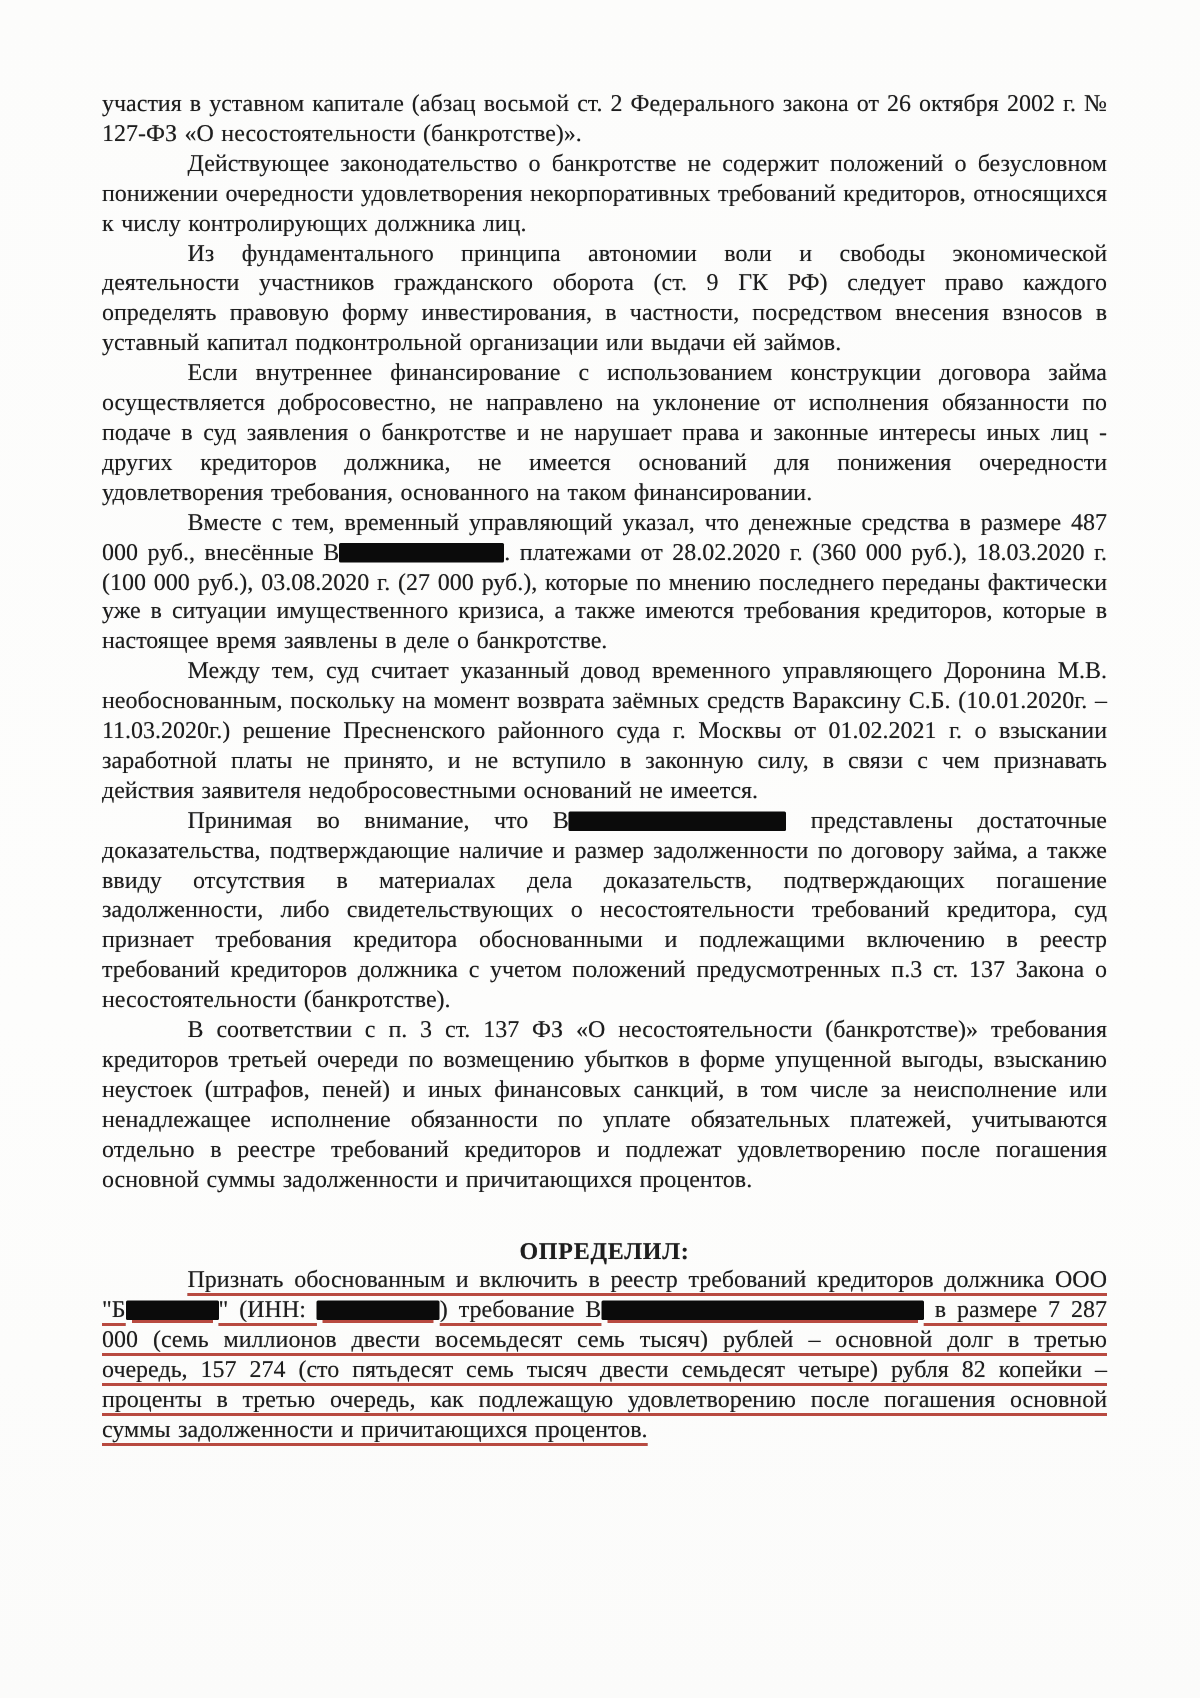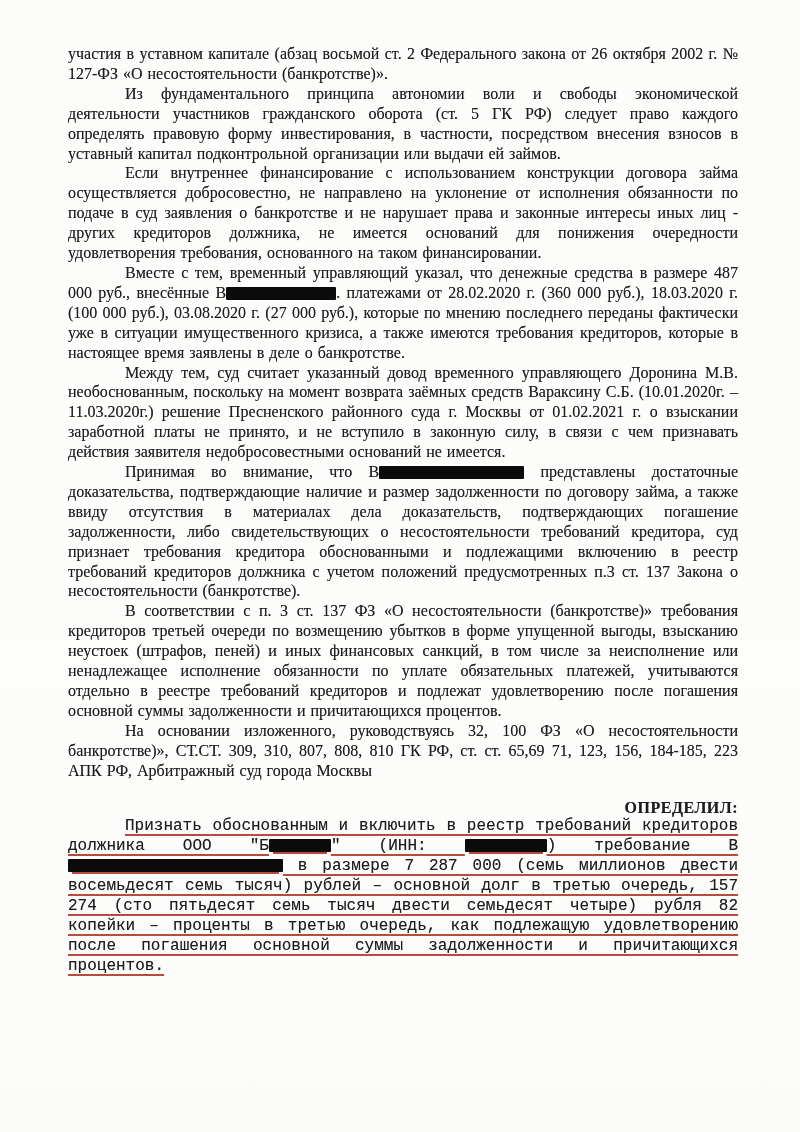--- a/index.html
+++ b/index.html
@@ -12,71 +12,70 @@
     width: 800px;
     height: 1132px;
     background: linear-gradient(180deg, #fcfcfb 0%, #fdfdfc 60%, #fbfbfa 100%);
     overflow: hidden;
     font-family: "Liberation Serif", "DejaVu Serif", serif;
     color: #1d1d1d;
   }
   .doc-body {
     position: absolute;
     left: 68px;
-    top: 44px;
+    top: 60px;
     width: 670px;
   }
   p.para {
     margin: 0;
     font-size: 16px;
     line-height: 19.9px;
     text-align: justify;
     text-indent: 57px;
     word-spacing: 1px;
     text-shadow: 0 0 0.5px rgba(0,0,0,0.45);
     hyphens: none;
   }
   p.para.no-indent {
     text-indent: 0;
   }
   p.para.heading {
-    text-align: right;
+    text-align: center;
     text-indent: 0;
     font-weight: bold;
     letter-spacing: 0.5px;
-    margin-top: 17px;
+    margin-top: 28px;
   }
   p.para.underline-red {
     text-decoration: underline;
     text-decoration-color: var(--underline, #b84a40);
     text-decoration-thickness: 1.8px;
     text-underline-offset: 4px;
     text-decoration-skip-ink: none;
-    font-family: Liberation Mono, monospace;
   }
   .redaction {
     display: inline-block;
     height: 13px;
     background: var(--redaction, #0b0b0b);
     transform: translateY(2px);
     border-radius: 1px;
   }
   p.para.underline-red .redaction {
     box-shadow: 0 6px 0 -4px var(--underline, #b84a40);
   }
 </style>
 </head>
 <body>
 
 <div class="page" style="color: rgb(29, 29, 29);">
   <div class="doc-body">
       <p class="para no-indent">участия в уставном капитале (абзац восьмой ст. 2 Федерального закона от 26 октября 2002 г. № 127-ФЗ «О несостоятельности (банкротстве)».</p>
-      <p class="para">Из фундаментального принципа автономии воли и свободы экономической деятельности участников гражданского оборота (ст. 5 ГК РФ) следует право каждого определять правовую форму инвестирования, в частности, посредством внесения взносов в уставный капитал подконтрольной организации или выдачи ей займов.</p>
+      <p class="para">Действующее законодательство о банкротстве не содержит положений о безусловном понижении очередности удовлетворения некорпоративных требований кредиторов, относящихся к числу контролирующих должника лиц.</p>
+      <p class="para">Из фундаментального принципа автономии воли и свободы экономической деятельности участников гражданского оборота (ст. 9 ГК РФ) следует право каждого определять правовую форму инвестирования, в частности, посредством внесения взносов в уставный капитал подконтрольной организации или выдачи ей займов.</p>
       <p class="para">Если внутреннее финансирование с использованием конструкции договора займа осуществляется добросовестно, не направлено на уклонение от исполнения обязанности по подаче в суд заявления о банкротстве и не нарушает права и законные интересы иных лиц - других кредиторов должника, не имеется оснований для понижения очередности удовлетворения требования, основанного на таком финансировании.</p>
       <p class="para">Вместе с тем, временный управляющий указал, что денежные средства в размере 487 000 руб., внесённые В<span class="redaction" style="width: 110px;"></span>. платежами от 28.02.2020 г. (360 000 руб.), 18.03.2020 г. (100 000 руб.), 03.08.2020 г. (27 000 руб.), которые по мнению последнего переданы фактически уже в ситуации имущественного кризиса, а также имеются требования кредиторов, которые в настоящее время заявлены в деле о банкротстве.</p>
       <p class="para">Между тем, суд считает указанный довод временного управляющего Доронина М.В. необоснованным, поскольку на момент возврата заёмных средств Вараксину С.Б. (10.01.2020г. – 11.03.2020г.) решение Пресненского районного суда г. Москвы от 01.02.2021 г. о взыскании заработной платы не принято, и не вступило в законную силу, в связи с чем признавать действия заявителя недобросовестными оснований не имеется.</p>
       <p class="para">Принимая во внимание, что В<span class="redaction" style="width: 145px;"></span> представлены достаточные доказательства, подтверждающие наличие и размер задолженности по договору займа, а также ввиду отсутствия в материалах дела доказательств, подтверждающих погашение задолженности, либо свидетельствующих о несостоятельности требований кредитора, суд признает требования кредитора обоснованными и подлежащими включению в реестр требований кредиторов должника с учетом положений предусмотренных п.3 ст. 137 Закона о несостоятельности (банкротстве).</p>
       <p class="para">В соответствии с п. 3 ст. 137 ФЗ «О несостоятельности (банкротстве)» требования кредиторов третьей очереди по возмещению убытков в форме упущенной выгоды, взысканию неустоек (штрафов, пеней) и иных финансовых санкций, в том числе за неисполнение или ненадлежащее исполнение обязанности по уплате обязательных платежей, учитываются отдельно в реестре требований кредиторов и подлежат удовлетворению после погашения основной суммы задолженности и причитающихся процентов.</p>
-      <p class="para">На основании изложенного, руководствуясь 32, 100 ФЗ «О несостоятельности банкротстве)», СТ.СТ. 309, 310, 807, 808, 810 ГК РФ, ст. ст. 65,69 71, 123, 156, 184-185, 223 АПК РФ, Арбитражный суд города Москвы</p>
       <p class="para no-indent heading">ОПРЕДЕЛИЛ:</p>
       <p class="para underline-red">Признать обоснованным и включить в реестр требований кредиторов должника ООО "Б<span class="redaction" style="width: 62px;"></span>" (ИНН: <span class="redaction" style="width: 82px;"></span>) требование В<span class="redaction" style="width: 215px;"></span> в размере 7 287 000 (семь миллионов двести восемьдесят семь тысяч) рублей – основной долг в третью очередь, 157 274 (сто пятьдесят семь тысяч двести семьдесят четыре) рубля 82 копейки – проценты в третью очередь, как подлежащую удовлетворению после погашения основной суммы задолженности и причитающихся процентов.</p>
     </div>
 </div>
 
 </body></html>

